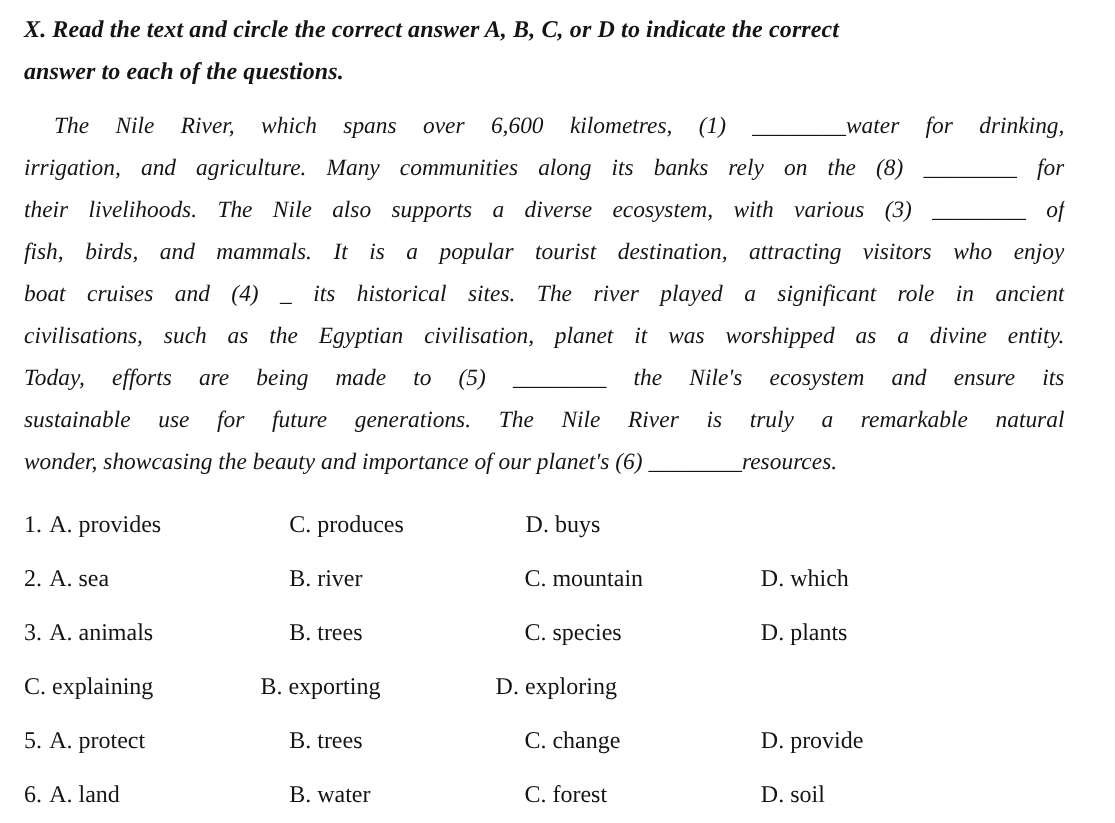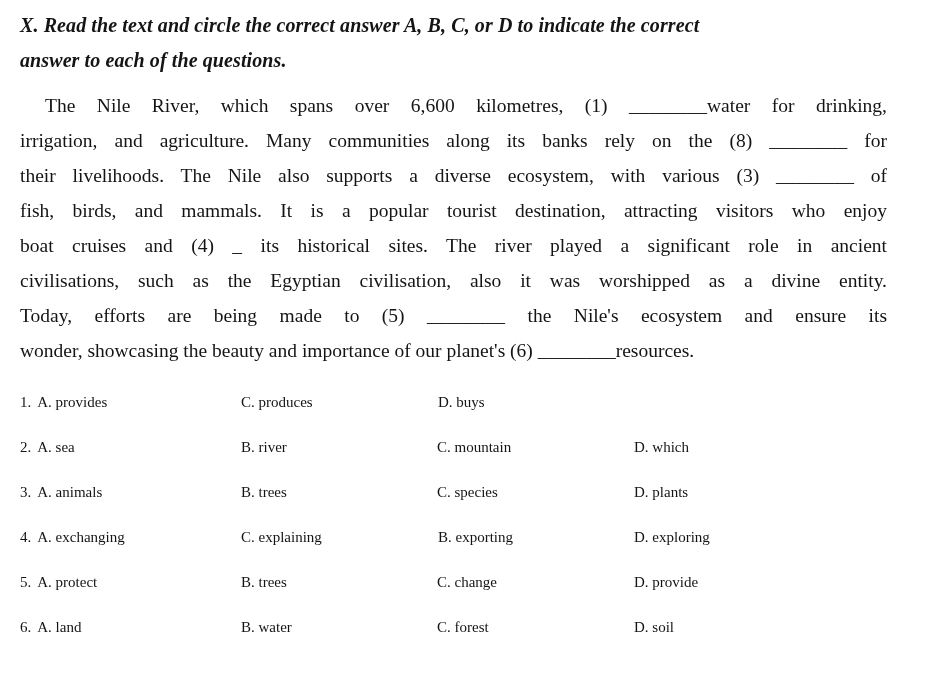--- a/index.html
+++ b/index.html
@@ -34,31 +34,32 @@
   .passage {
     font-size: 19.5px;
     line-height: 35px;
   }
   .p-line {
     text-align: justify;
     text-align-last: justify;
     white-space: normal;
     overflow: hidden;
     height: 35px;
+    font-style: italic;
   }
   .p-line.indent {
     text-indent: 25px;
   }
   .p-line.last {
     text-align-last: left;
   }
   
   .questions {
     margin-top: 12px;
-    font-size: 15px;
+    font-size: 20px;
   }
   .q-row {
     display: flex;
     align-items: center;
     height: 45px;
     line-height: 45px;
     white-space: nowrap;
   }
   .cell { overflow: hidden; }
   .c0 { width: 221px; flex: 0 0 221px; }
@@ -76,22 +77,23 @@
     <div class="h-line">X. Read the text and circle the correct answer A, B, C, or D to indicate the correct</div>
     <div class="h-line">answer to each of the questions.</div>
   </div>
 
   <div class="passage">
     <div class="p-line indent">The Nile River, which spans over 6,600 kilometres, (1) ________water for drinking,</div>
     <div class="p-line">irrigation, and agriculture. Many communities along its banks rely on the (8) ________ for</div>
     <div class="p-line">their livelihoods. The Nile also supports a diverse ecosystem, with various (3) ________ of</div>
     <div class="p-line">fish, birds, and mammals. It is a popular tourist destination, attracting visitors who enjoy</div>
     <div class="p-line">boat cruises and (4) _ its historical sites. The river played a significant role in ancient</div>
-    <div class="p-line">civilisations, such as the Egyptian civilisation, also it was worshipped as a divine entity.</div>
+    <div class="p-line">civilisations, such as the Egyptian civilisation, planet it was worshipped as a divine entity.</div>
     <div class="p-line">Today, efforts are being made to (5) ________ the Nile's ecosystem and ensure its</div>
+    <div class="p-line">sustainable use for future generations. The Nile River is truly a remarkable natural</div>
     <div class="p-line last">wonder, showcasing the beauty and importance of our planet's (6) ________resources.</div>
   </div>
 
   <div class="questions">
 
     <div class="q-row">
       <div class="cell c0">
         <span class="q-num">1.</span><span>A. provides</span>
       </div>
       <div class="cell c2">C. produces</div>
@@ -110,23 +112,20 @@
     <div class="q-row">
       <div class="cell c0">
         <span class="q-num">3.</span><span>A. animals</span>
       </div>
       <div class="cell c1">B. trees</div>
       <div class="cell c2">C. species</div>
       <div class="cell c3">D. plants</div>
     </div>
 
     <div class="q-row">
-      <div class="cell c0">
-        <span class="q-num">4.</span><span>A. exchanging</span>
-      </div>
       <div class="cell c2">C. explaining</div>
       <div class="cell c1">B. exporting</div>
       <div class="cell c3">D. exploring</div>
     </div>
 
     <div class="q-row">
       <div class="cell c0">
         <span class="q-num">5.</span><span>A. protect</span>
       </div>
       <div class="cell c1">B. trees</div>

